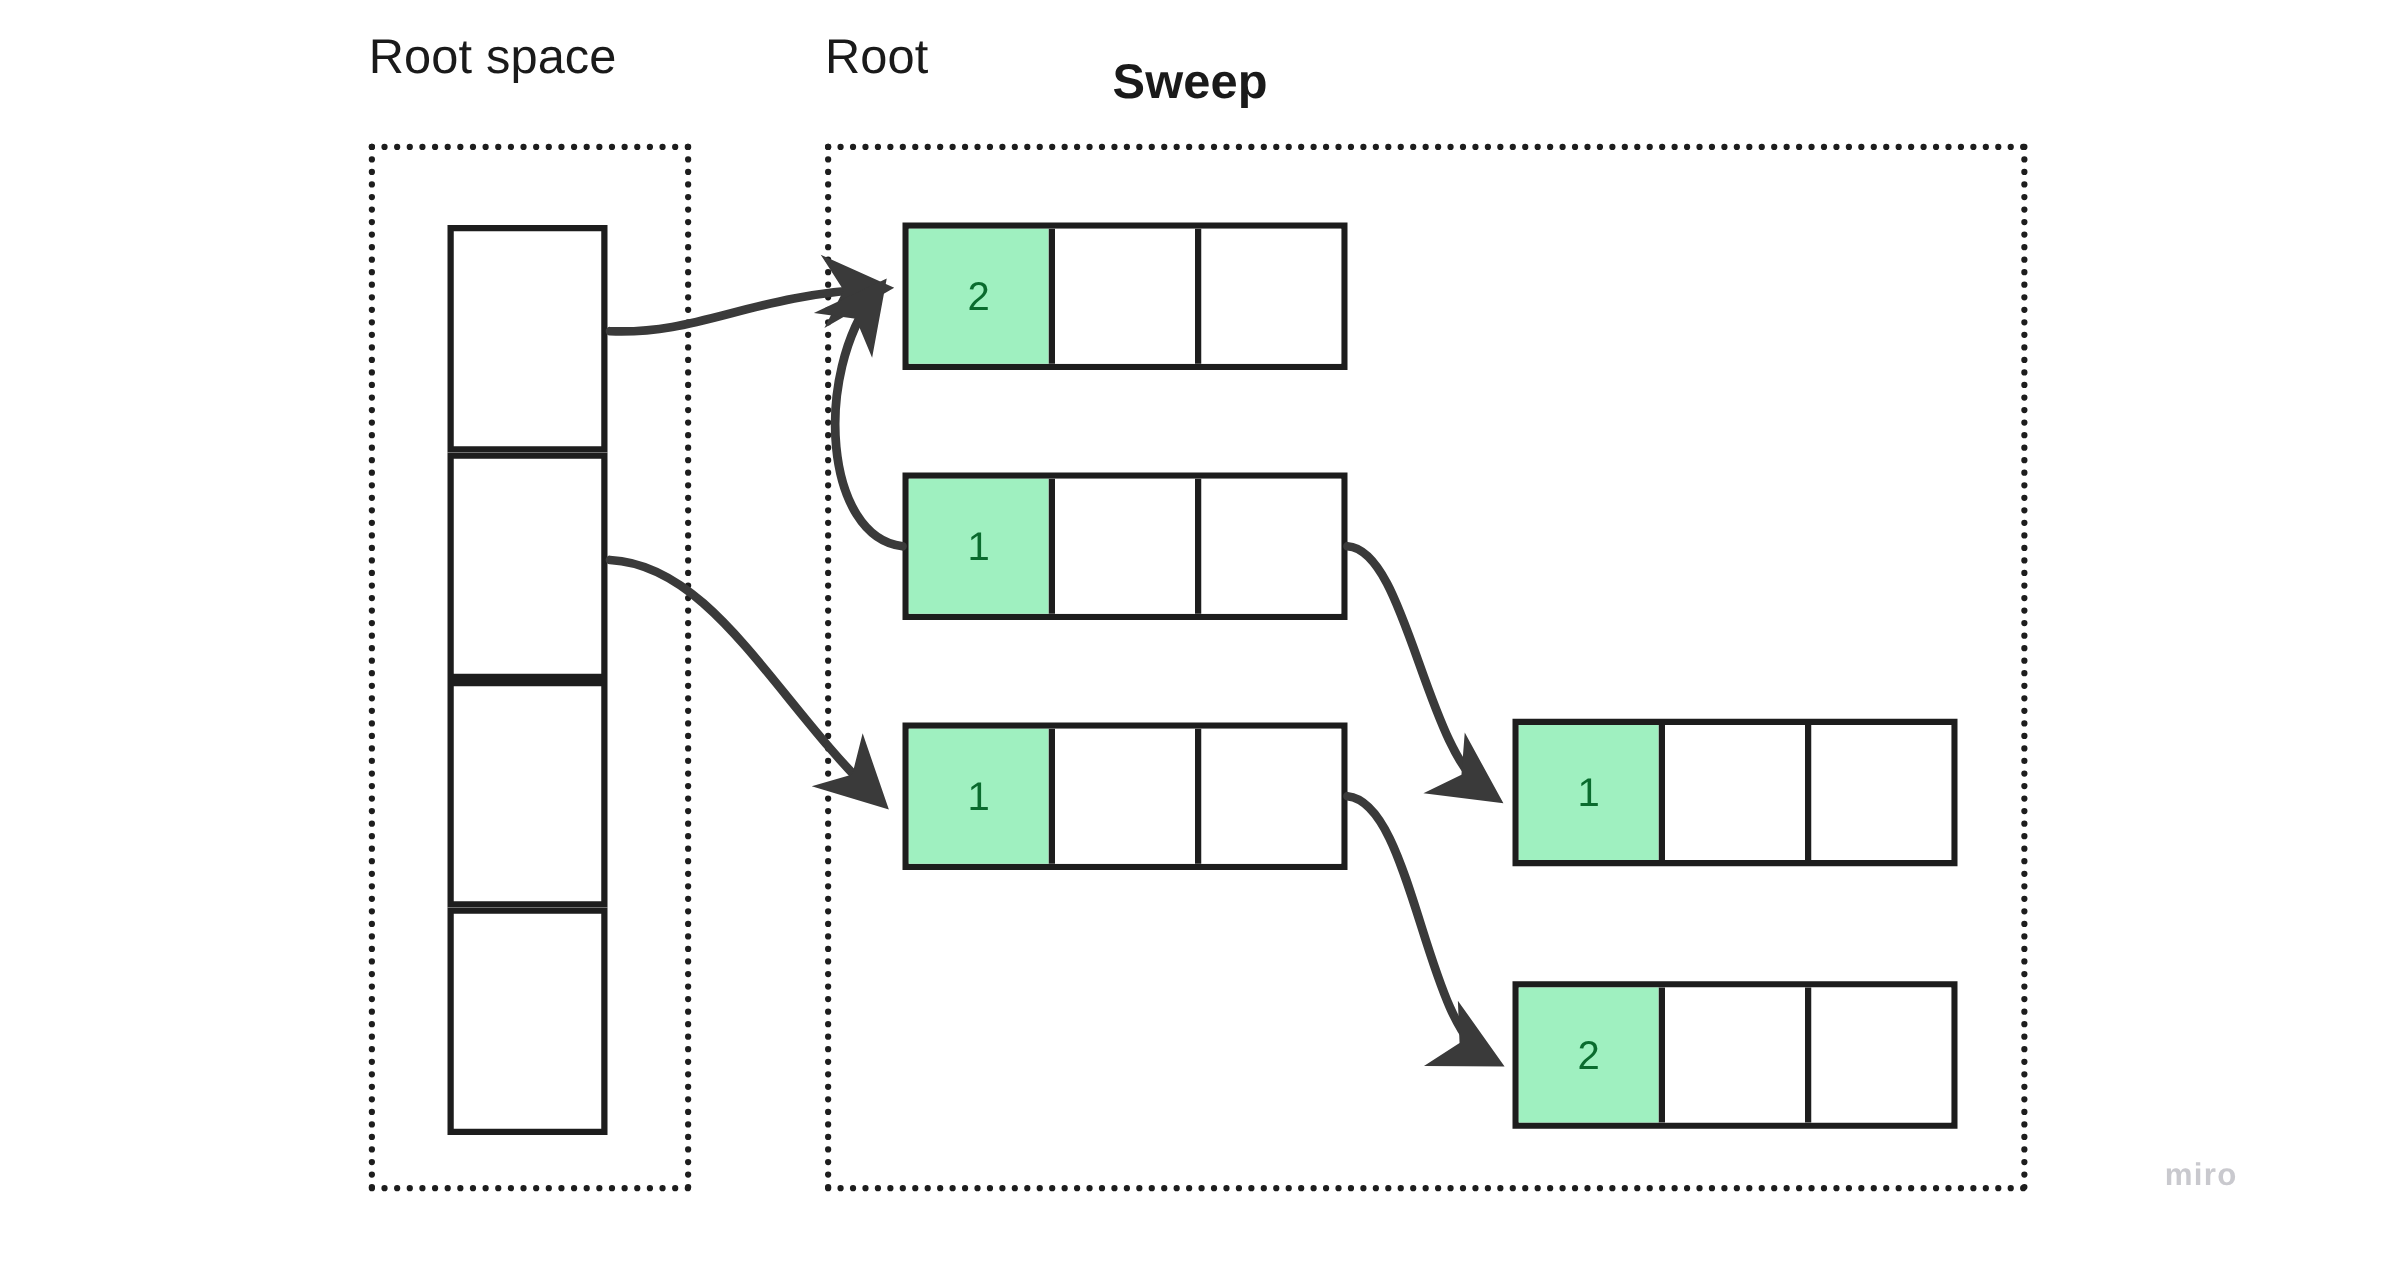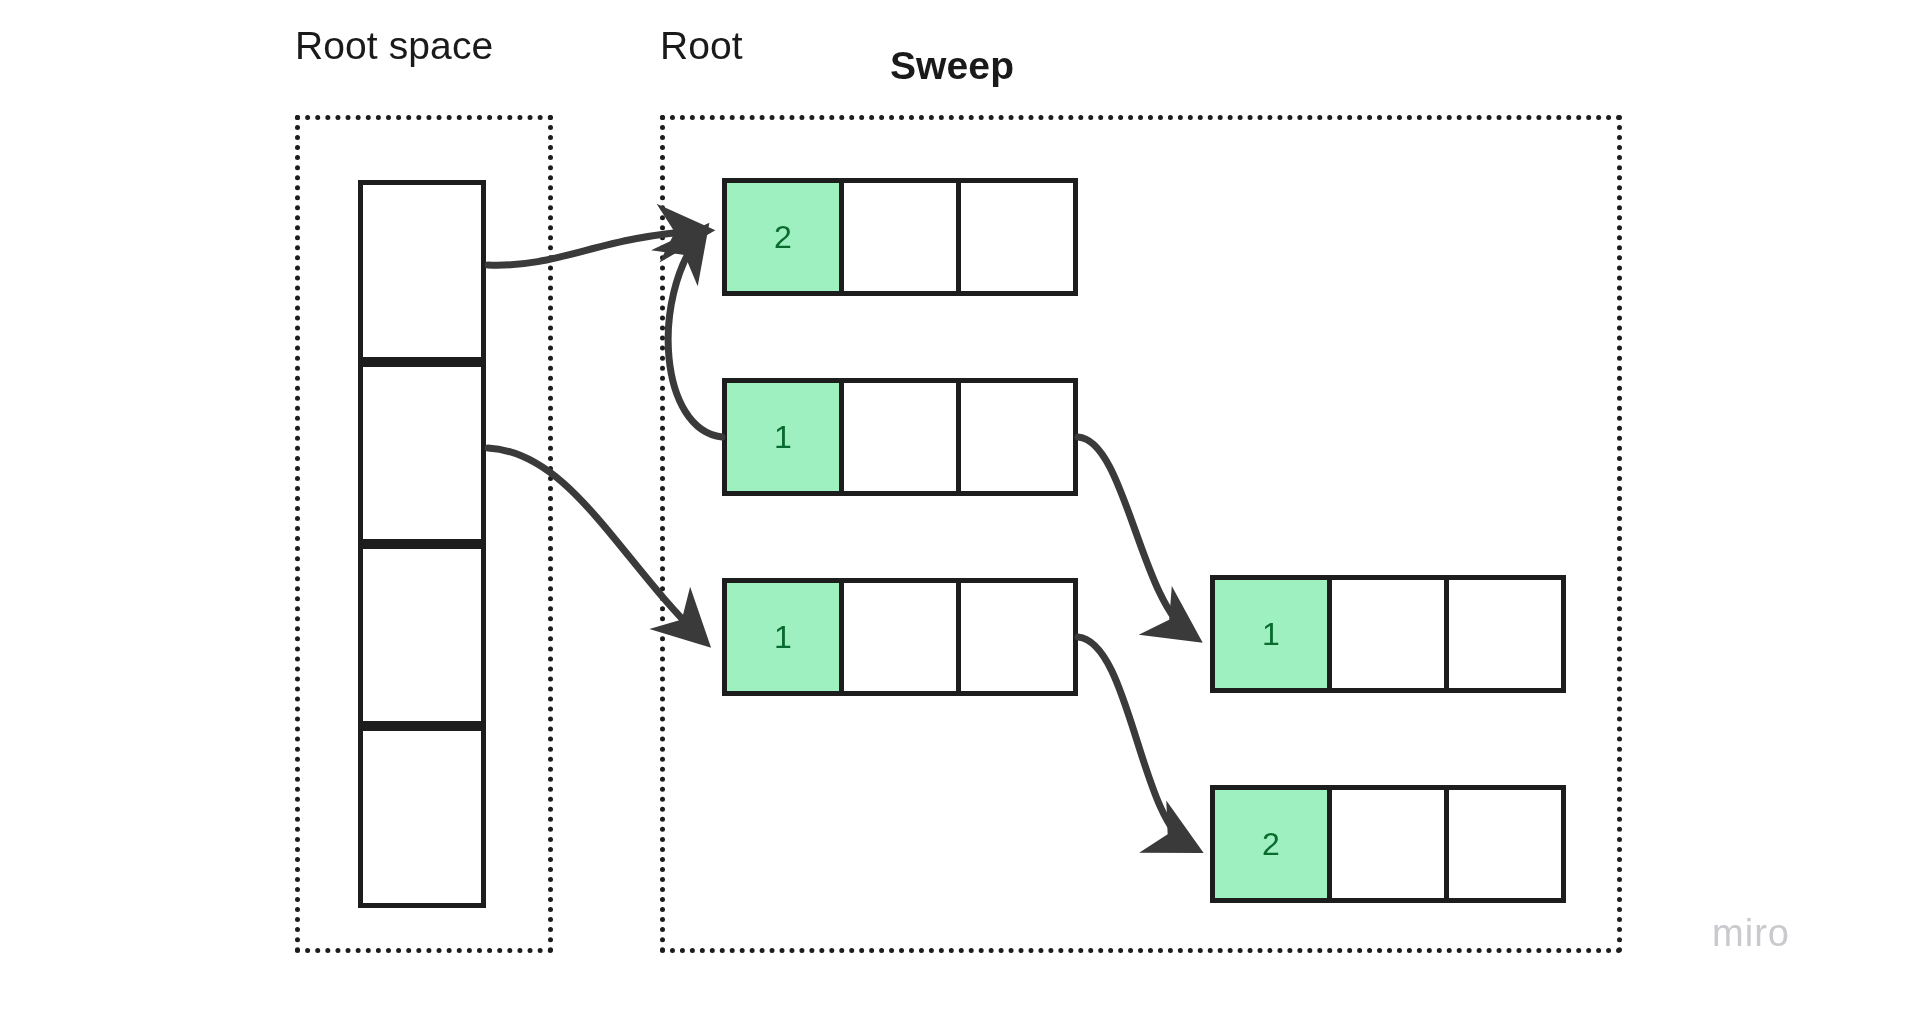--- a/index.html
+++ b/index.html
@@ -75,24 +75,24 @@
     left: 0;
     top: 0;
     width: 1920px;
     height: 1019px;
     pointer-events: none;
   }
 
   
   .watermark {
     position: absolute;
-    font-size: 38px;
+    font-size: 25px;
     color: #c9c9ce;
     letter-spacing: 1px;
-    font-weight: 400;
+    font-weight: 700;
     text-align: center;
   }
 </style>
 </head>
 <body>
 
 <div id="stage" style="width: 1920px; height: 1019px; background: rgb(255, 255, 255);">
 
   <div class="label" style="left:295px; top:24px;">Root space</div>
 

